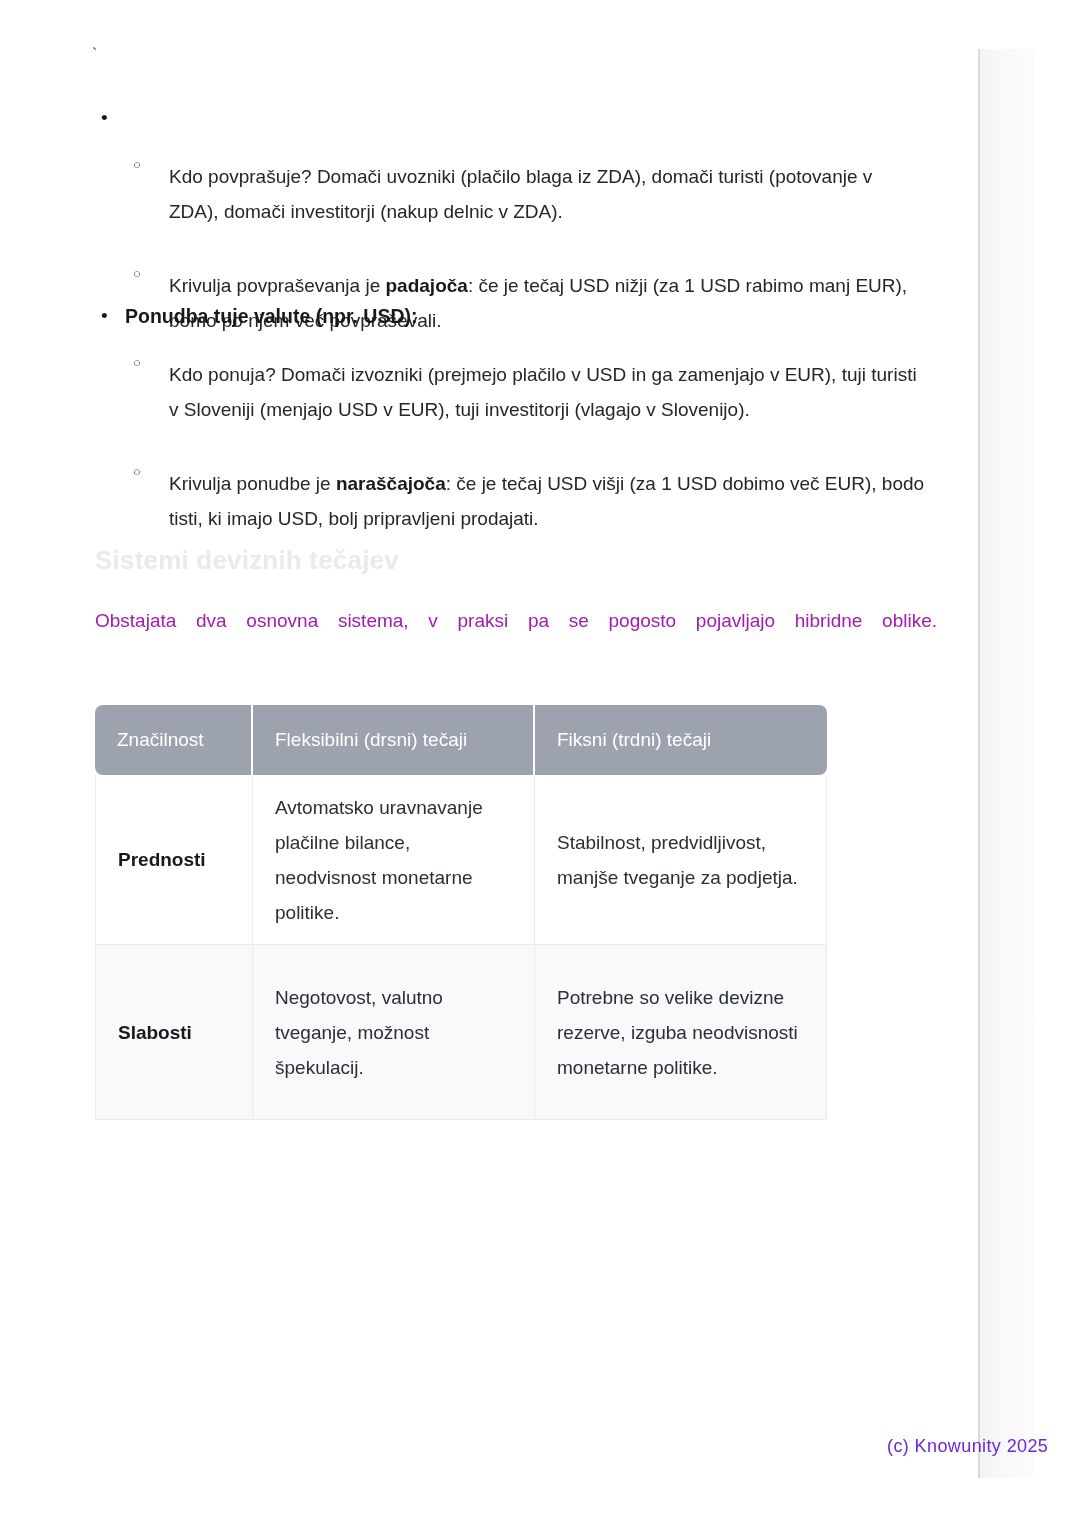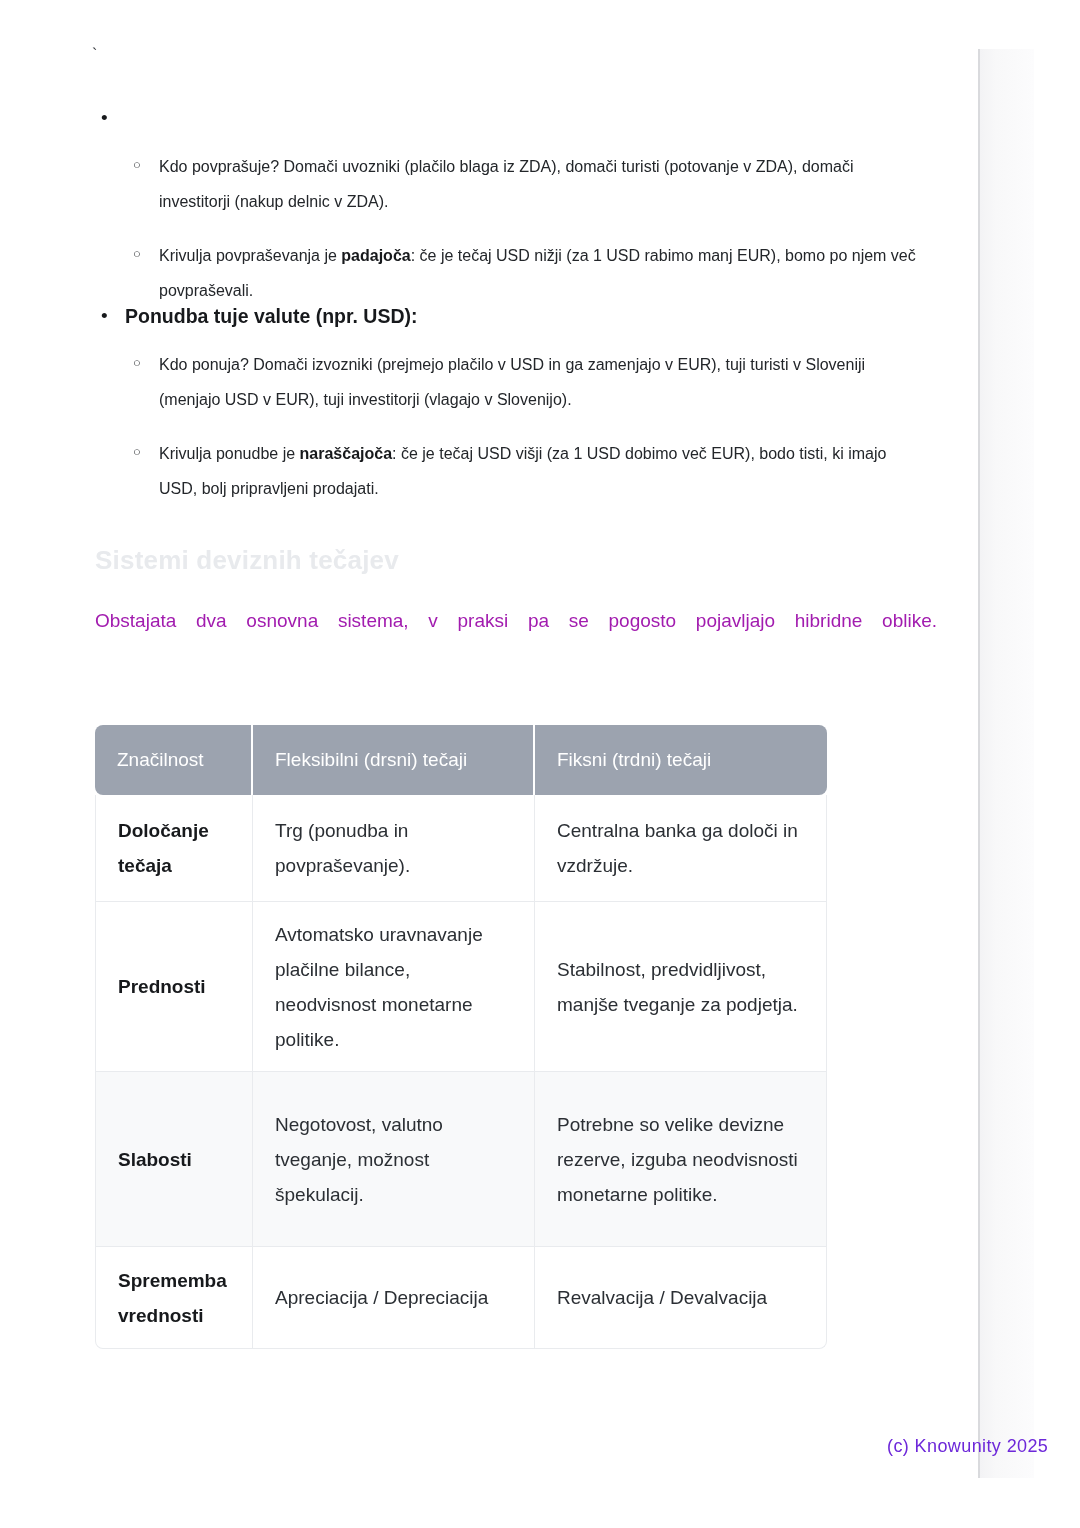--- a/index.html
+++ b/index.html
@@ -62,23 +62,23 @@
     margin-left: 38px;
   }
   .circ {
     flex: 0 0 24px;
     width: 24px;
     font-size: 13px;
     line-height: 35px;
     color: #2a2d31;
   }
   .sub-text {
-    margin: 2px;
+    margin: 12px;
     width: 758px;
-    font-size: 16px;
+    font-size: 19px;
     line-height: 35px;
     color: #23262a;
   }
   .sub-text strong { font-weight: 700; color: #17191c; }
   
   .faded-heading {
     position: absolute;
     left: 0;
     top: 545px;
     margin: 0;
@@ -98,21 +98,20 @@
     color: #a21caf;
     text-align: justify;
   }
   .intro::after { content: ""; display: inline-block; width: 100%; }
   
   .tbl-wrap {
     position: absolute;
     left: 0;
     top: 705px;
     width: 732px;
-    margin-top: 20px;
   }
   table {
     width: 732px;
     table-layout: fixed;
     border-collapse: separate;
     border-spacing: 0;
     font-size: 19px;
   }
   th {
     background: #9ca3af;
@@ -222,40 +221,30 @@
           <col style="width:292px">
         </colgroup>
         <thead>
           <tr>
             <th>Značilnost</th>
             <th>Fleksibilni (drsni) tečaji</th>
             <th>Fiksni (trdni) tečaji</th>
           </tr>
         </thead>
         <tbody>
-          <tr class="r1">
-            <td>Določanje tečaja</td>
-            <td>Trg (ponudba in povpraševanje).</td>
-            <td>Centralna banka ga določi in vzdržuje.</td>
-          </tr>
           <tr class="r3">
             <td>Prednosti</td>
             <td>Avtomatsko uravnavanje plačilne bilance, neodvisnost monetarne politike.</td>
             <td>Stabilnost, predvidljivost, manjše tveganje za podjetja.</td>
           </tr>
           <tr class="r4 alt">
             <td>Slabosti</td>
             <td>Negotovost, valutno tveganje, možnost špekulacij.</td>
             <td>Potrebne so velike devizne rezerve, izguba neodvisnosti monetarne politike.</td>
           </tr>
-          <tr class="r5">
-            <td>Sprememba vrednosti</td>
-            <td>Apreciacija / Depreciacija</td>
-            <td>Revalvacija / Devalvacija</td>
-          </tr>
         </tbody>
       </table>
     </div>
 
   </div>
 
   <div class="scroll-strip"></div>
 
   <div class="footer">(c) Knowunity 2025</div>
 

